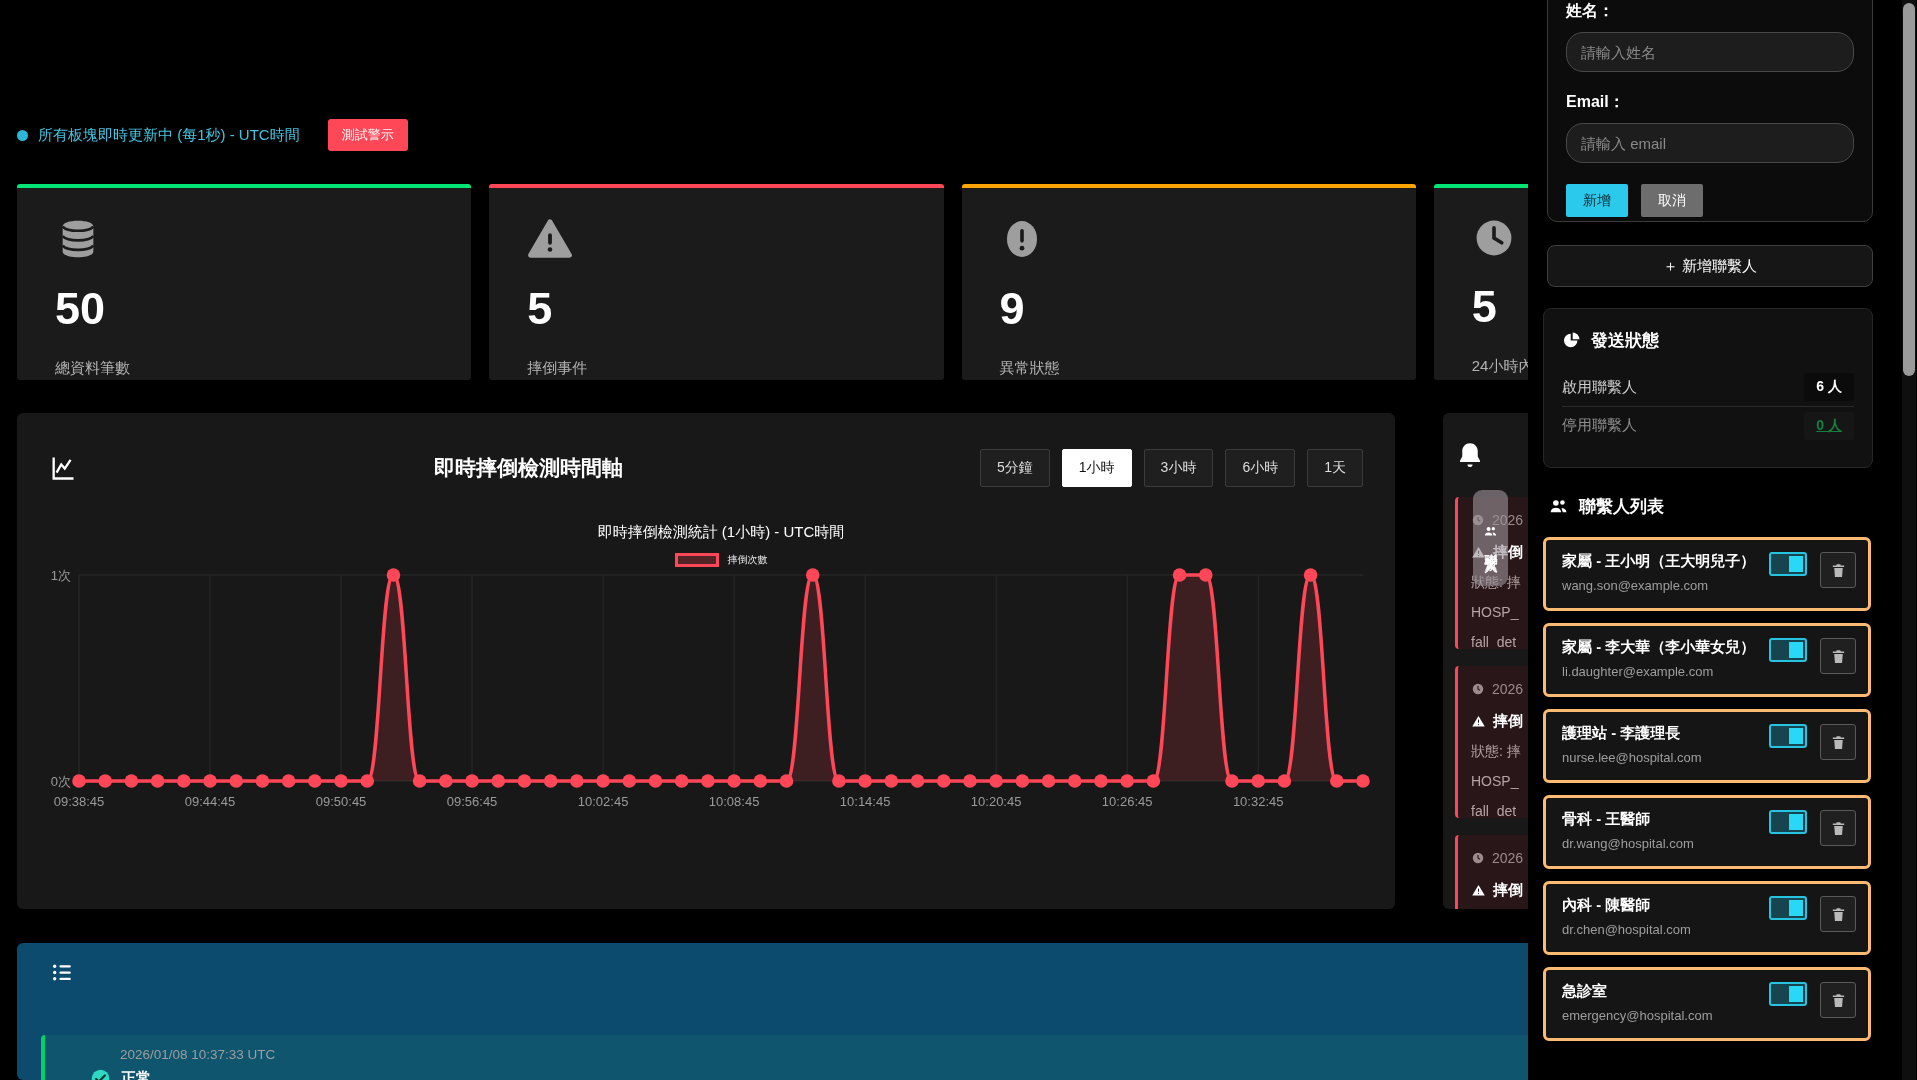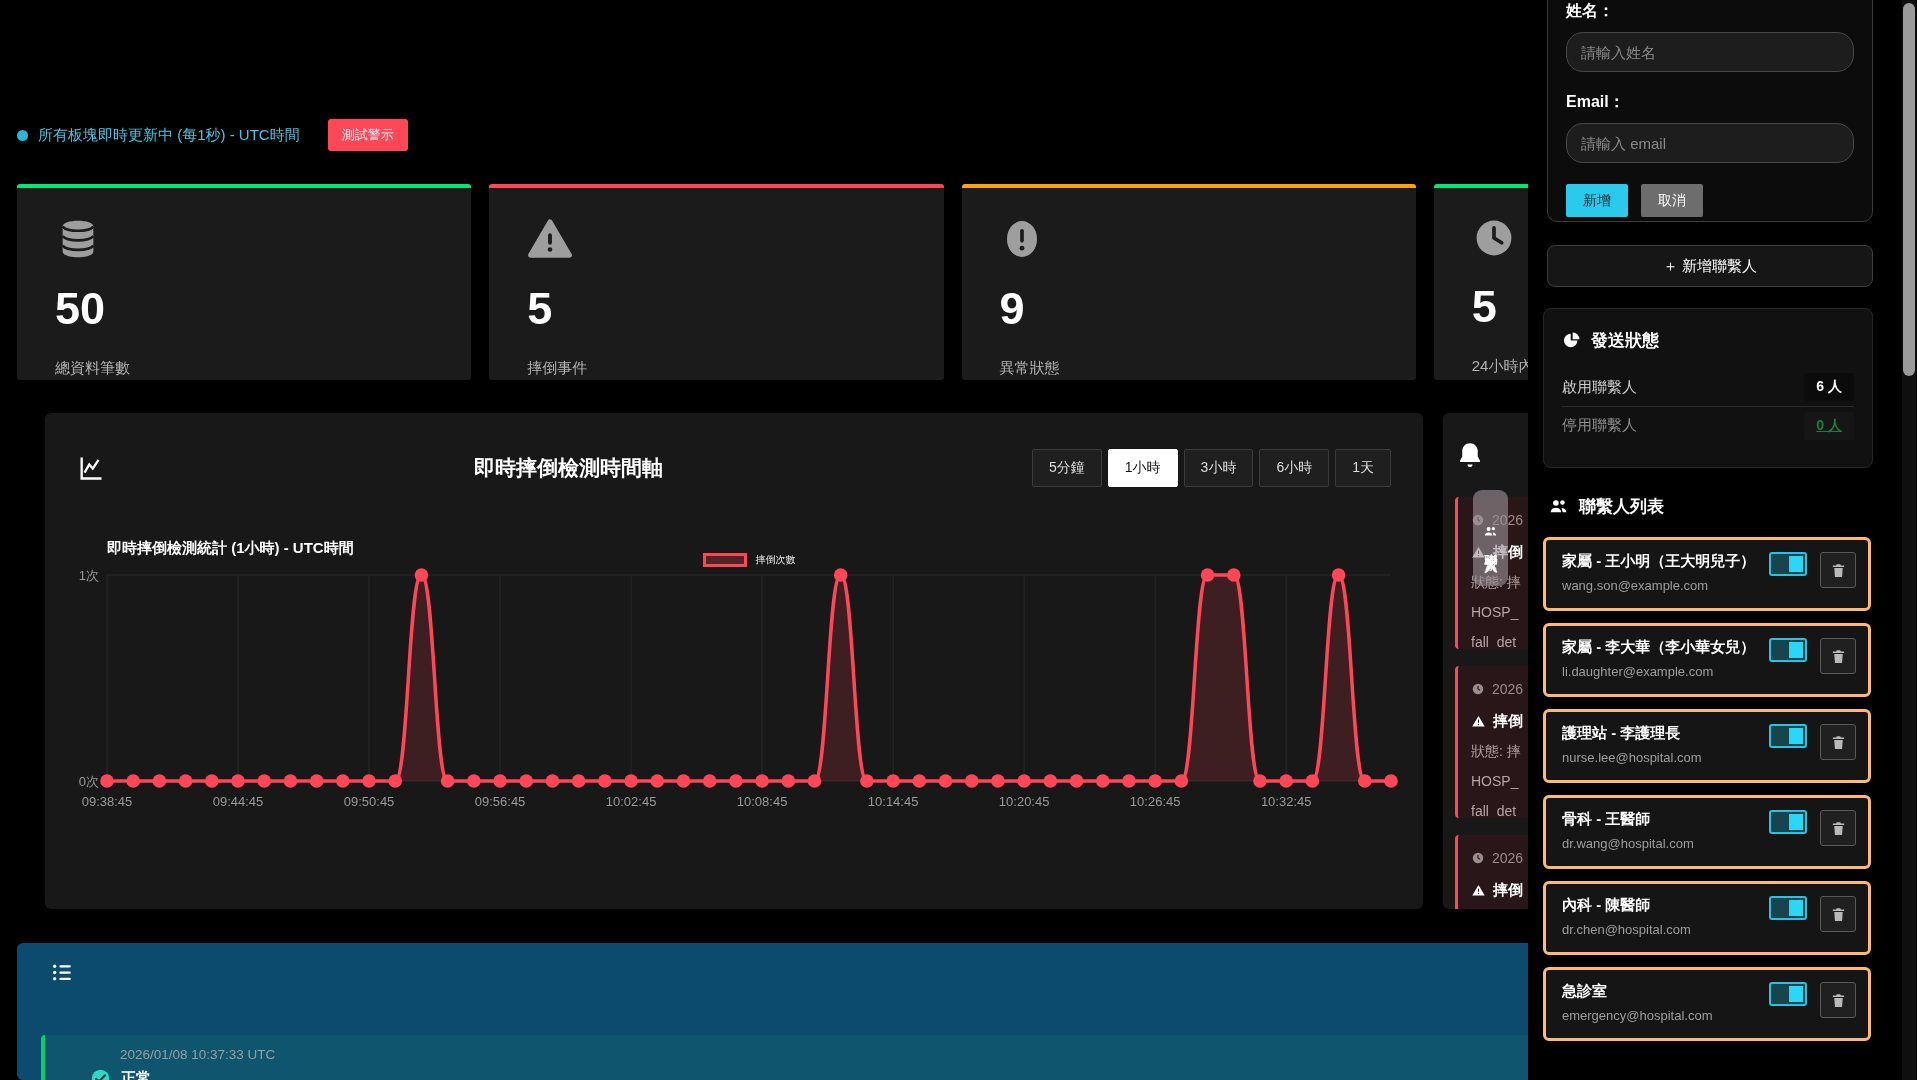--- a/index.html
+++ b/index.html
@@ -18,27 +18,27 @@
   .live-text { font-size:15px; color:#45c4e2; }
   .test-badge { margin-left:28px; background:#ff4757; color:#fff; font-size:13px; padding:7px 14px; border-radius:3px; border:none; cursor:pointer; font-family:inherit; }
 
   
   .cards-row { position:absolute; left:17px; top:184px; width:1871px; display:flex; gap:18px; }
   .stat-card { flex:1; height:196px; background:#1b1b1b; border-top:4px solid #00e676; border-radius:3px; padding:28px 38px; overflow:hidden; }
   .card-value { font-size:45px; font-weight:bold; margin-top:18px; line-height:1.1; }
   .card-label { font-size:15px; color:#b3b3b3; margin-top:25px; white-space:nowrap; }
 
   
-  .chart-panel { position:absolute; left:17px; top:413px; width:1378px; height:496px; background:#181818; border-radius:6px; overflow:hidden;margin-left:28px; }
+  .chart-panel { position:absolute; left:17px; top:413px; width:1378px; height:496px; background:#181818; border-radius:6px; overflow:hidden; }
   .chart-header { display:flex; align-items:center; padding:36px 32px 0 32px; }
   .chart-heading { flex:1; text-align:center; font-size:21px; font-weight:bold; }
-  .range-group { display:flex; gap:6px; }
+  .range-group { display:flex; gap:12px; }
   .range-btn { height:38px; padding:0 16px; background:#1f1f1f; border:1px solid #3c3c3c; color:#ddd; font-size:14px; border-radius:2px; cursor:pointer; font-family:inherit; white-space:nowrap; }
   .range-btn.active { background:#fff; color:#141414; border-color:#fff; }
-  .chart-inner-title { position:absolute; top:126px; left:62px; width:1284px; text-align:left; font-size:15px; font-weight:bold; }
+  .chart-inner-title { position:absolute; top:110px; left:62px; width:1284px; text-align:center; font-size:15px; font-weight:normal; }
   .chart-legend { position:absolute; top:140px; left:62px; width:1284px; display:flex; justify-content:center; align-items:center; gap:9px; font-size:10px; color:#eee; }
   .legend-swatch { width:44px; height:14px; background:rgba(255,71,87,0.25); border:3px solid #ff4757; }
   #chart-svg { position:absolute; left:0; top:0; pointer-events:none; }
 
   
   .alerts-panel { position:absolute; left:1443px; top:413px; width:452px; height:496px; background:#181818; border-radius:6px; overflow:hidden; z-index:1; }
   .alerts-header { height:84px; display:flex; align-items:center; padding-left:12px; }
   .alert-item { margin:0 14px 17px 12px; height:152px; background:#291619; border-left:3px solid #ff4757; border-radius:4px; padding:10px 13px; overflow:hidden; }
   .alert-ts { display:flex; align-items:center; gap:7px; font-size:14px; color:#9b8b8d; line-height:26px; }
   .alert-title { display:flex; align-items:center; gap:7px; font-size:15px; font-weight:bold; color:#fff; line-height:30px; margin-top:4px; }

